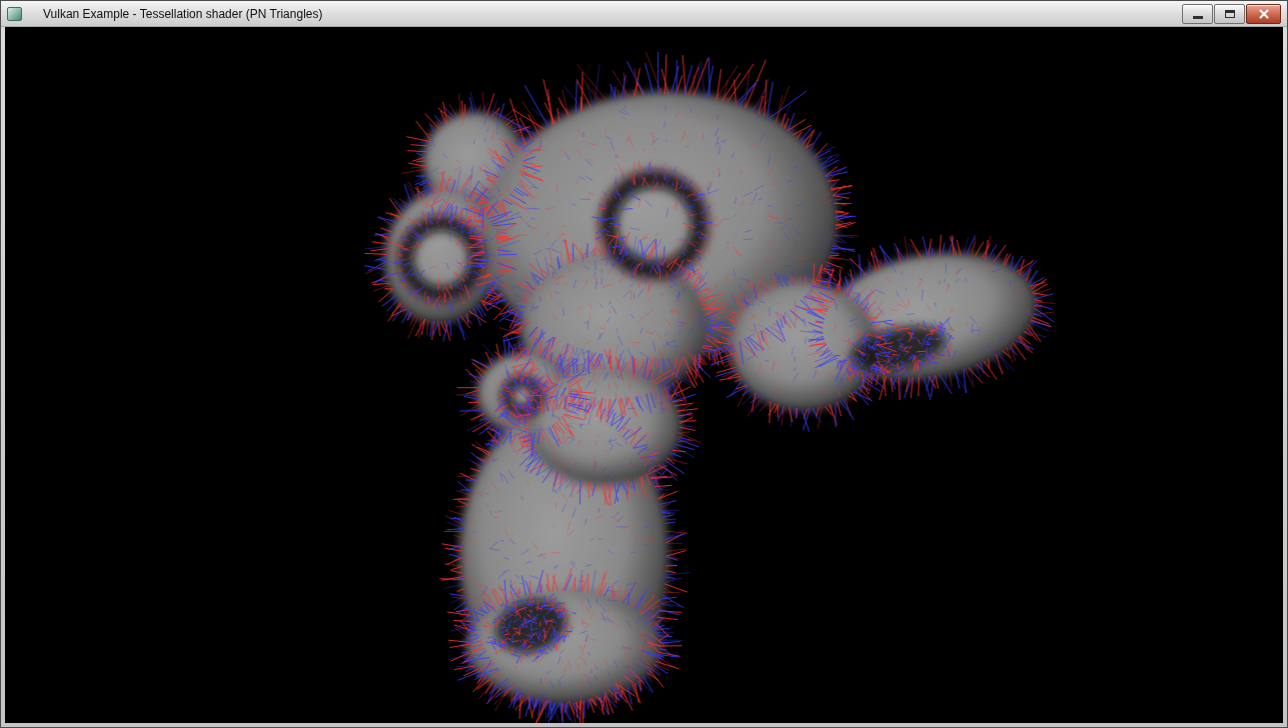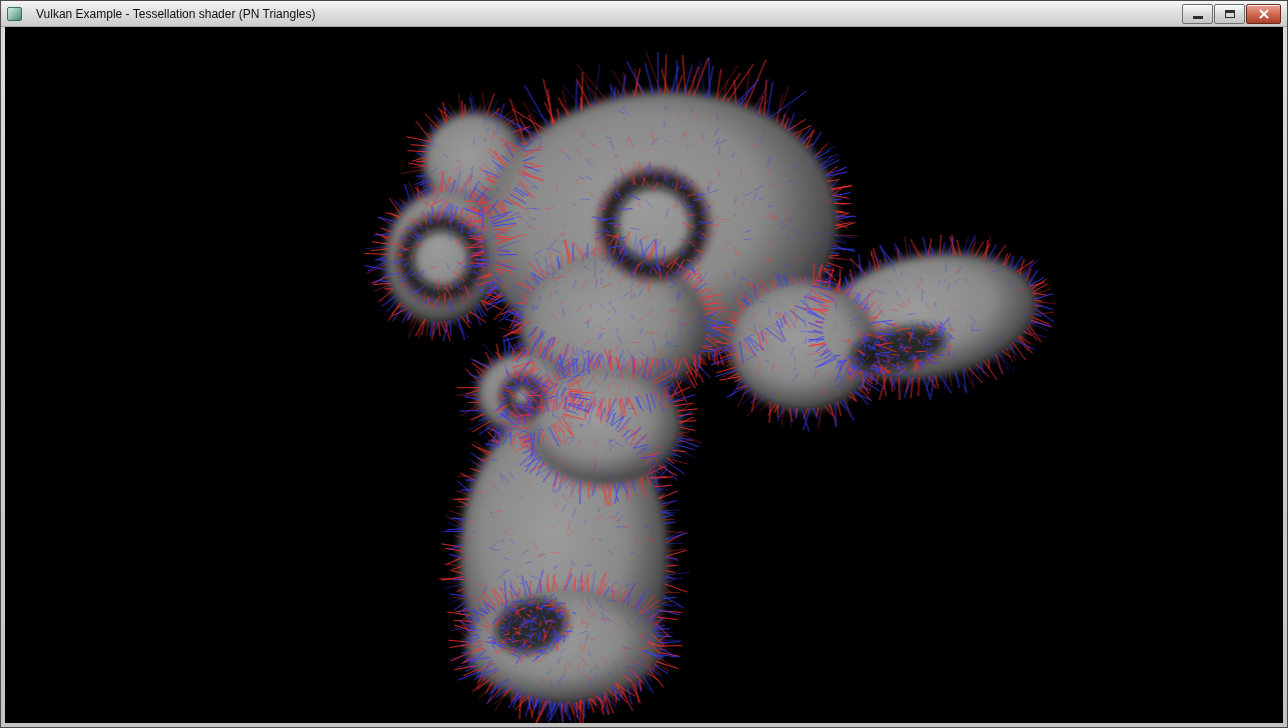--- a/index.html
+++ b/index.html
@@ -14,21 +14,21 @@
     height:25px;display:flex;align-items:center;padding:0 6px;
     background:linear-gradient(#f5f5f5,#e0e0e0 45%,#cccccc);
     border-bottom:1px solid #a8a8a8;
     user-select:none;
   }
   .winicon{
     width:15px;height:14px;display:inline-block;box-sizing:border-box;
     background:linear-gradient(135deg,#d8efe9,#7fb3a5 60%,#527d72);
     border:1px solid #3c6e62;border-radius:2px;
   }
-  .title{font-size:12px;color:#101010;margin-left:14px;white-space:nowrap;}
+  .title{font-size:12px;color:#101010;margin-left:21px;white-space:nowrap;}
   .controls{margin-left:auto;display:flex;gap:1px;}
   .btn{
     width:29px;height:18px;border:1px solid #6f6f6f;border-radius:2px;
     display:flex;align-items:center;justify-content:center;
     background:linear-gradient(#fdfdfd,#dadada 50%,#c6c6c6);
     box-shadow:inset 0 1px 0 rgba(255,255,255,.8);
     cursor:default;
   }
   .btn.close{
     width:33px;

